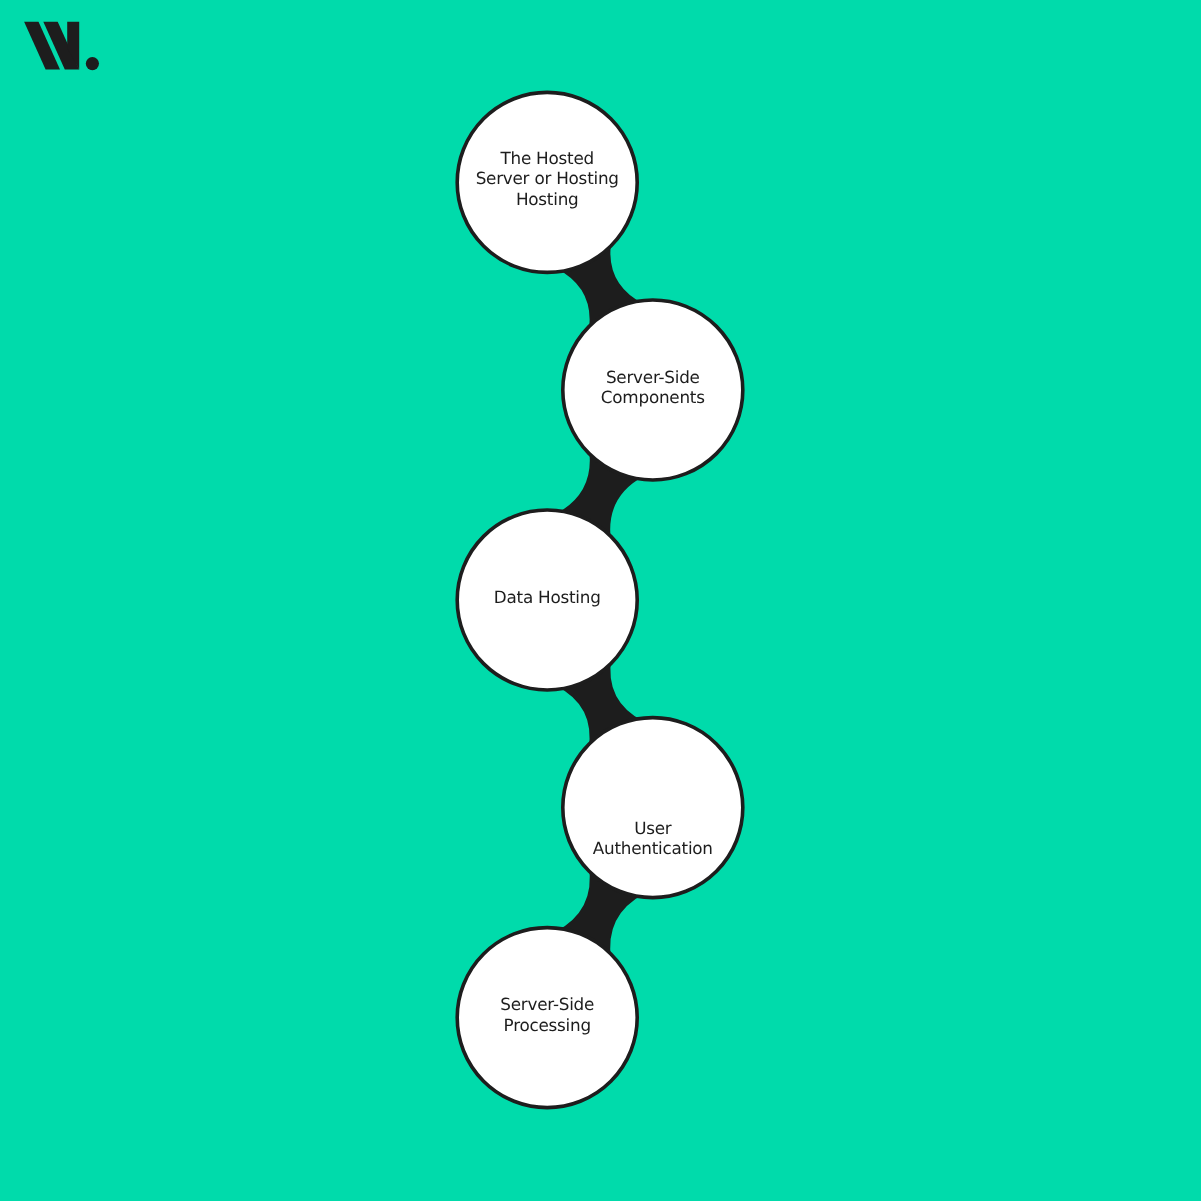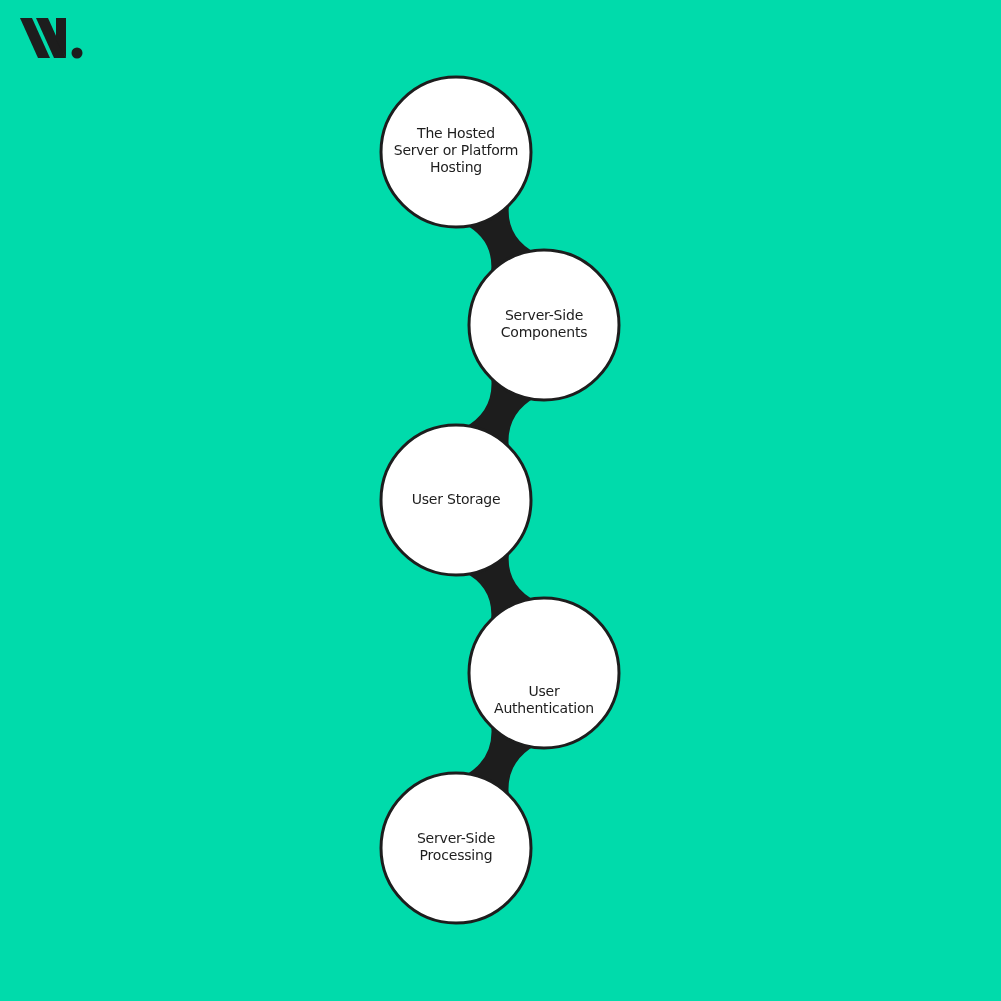--- a/index.html
+++ b/index.html
@@ -27,29 +27,29 @@
     <path d="M490.6714492792212,721.1774395129227 Q496.42638469227023,758.7029820166845 462.8715517202918,776.4613267039753 L509.3285507207788,799.8225604870773 Q503.57361530772977,762.2970179833155 537.1284482797082,744.5386732960247 Z" fill="#1d1d1d"></path>
     <circle cx="456" cy="152" r="75" fill="#ffffff" stroke="#1d1d1d" stroke-width="3"></circle>
     <circle cx="544" cy="325" r="75" fill="#ffffff" stroke="#1d1d1d" stroke-width="3"></circle>
     <circle cx="456" cy="500" r="75" fill="#ffffff" stroke="#1d1d1d" stroke-width="3"></circle>
     <circle cx="544" cy="673" r="75" fill="#ffffff" stroke="#1d1d1d" stroke-width="3"></circle>
     <circle cx="456" cy="848" r="75" fill="#ffffff" stroke="#1d1d1d" stroke-width="3"></circle>
   </svg>
 <div id="labels">
     <div class="label" style="left: 456px; top: 150px; text-align: center;">
       <div>The Hosted</div>
-      <div>Server or Platform</div>
+      <div>Server or Hosting</div>
       <div>Hosting</div>
     </div>
     <div class="label" style="left: 544px; top: 324px;">
       <div>Server-Side</div>
       <div>Components</div>
     </div>
     <div class="label" style="left: 456px; top: 499px;">
-      <div>User Storage</div>
+      <div>Data Hosting</div>
     </div>
     <div class="label" style="left: 544px; top: 700px;">
       <div>User</div>
       <div>Authentication</div>
     </div>
     <div class="label" style="left: 456px; top: 847px;">
       <div>Server-Side</div>
       <div>Processing</div>
     </div>
   </div>

